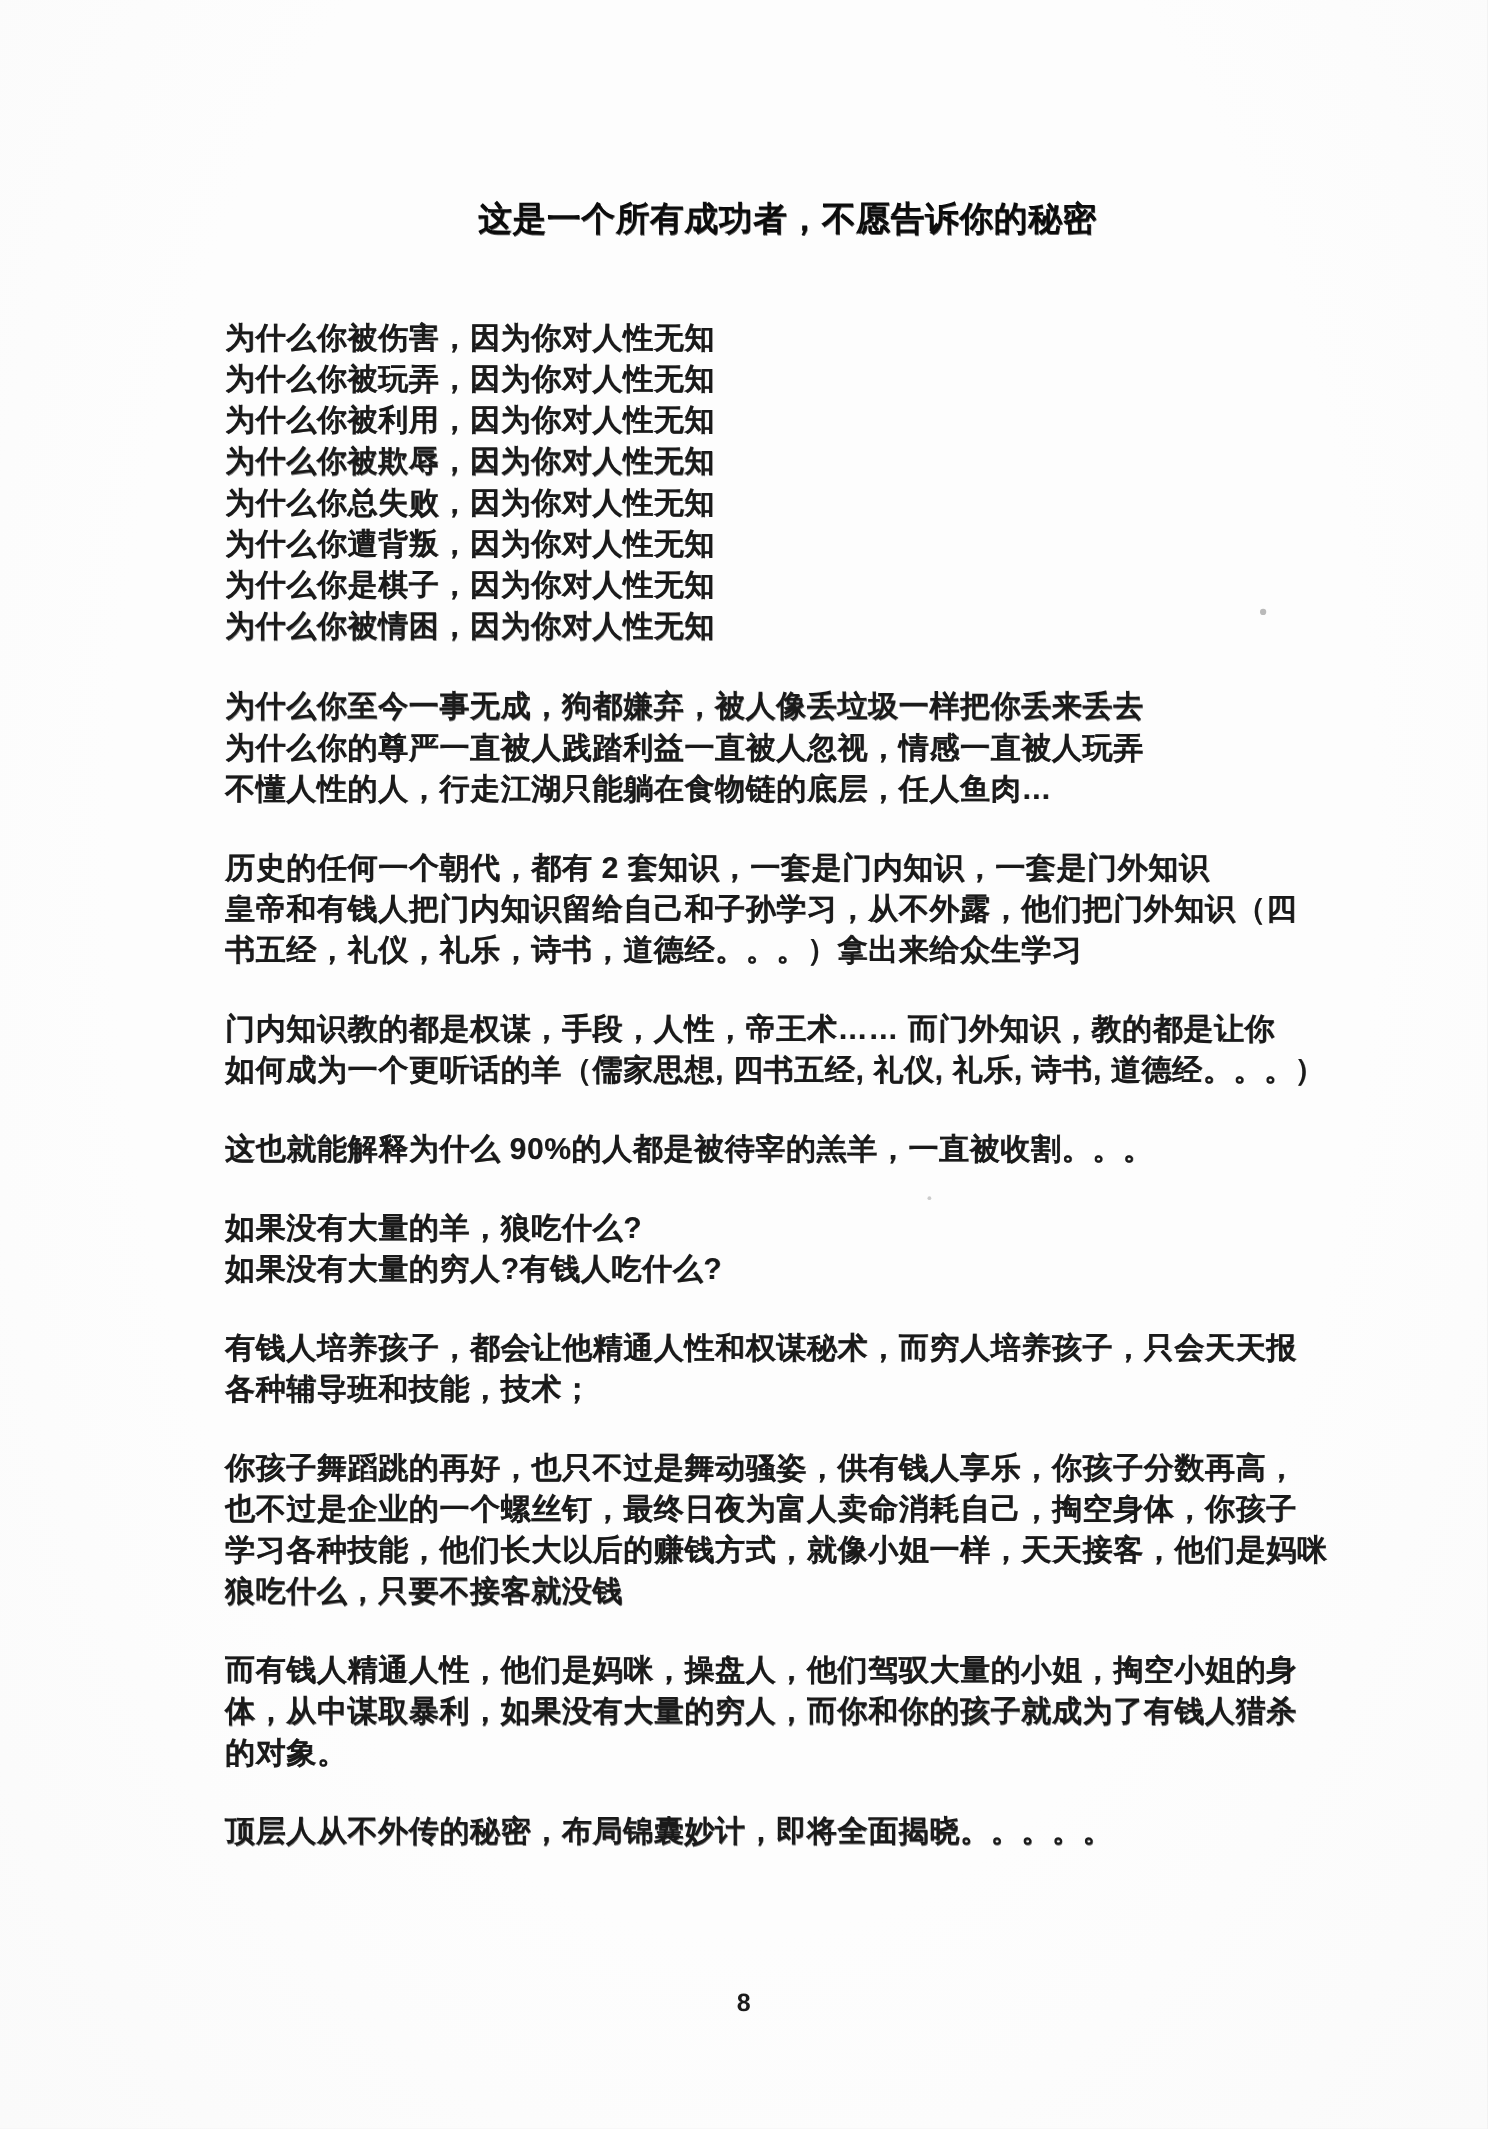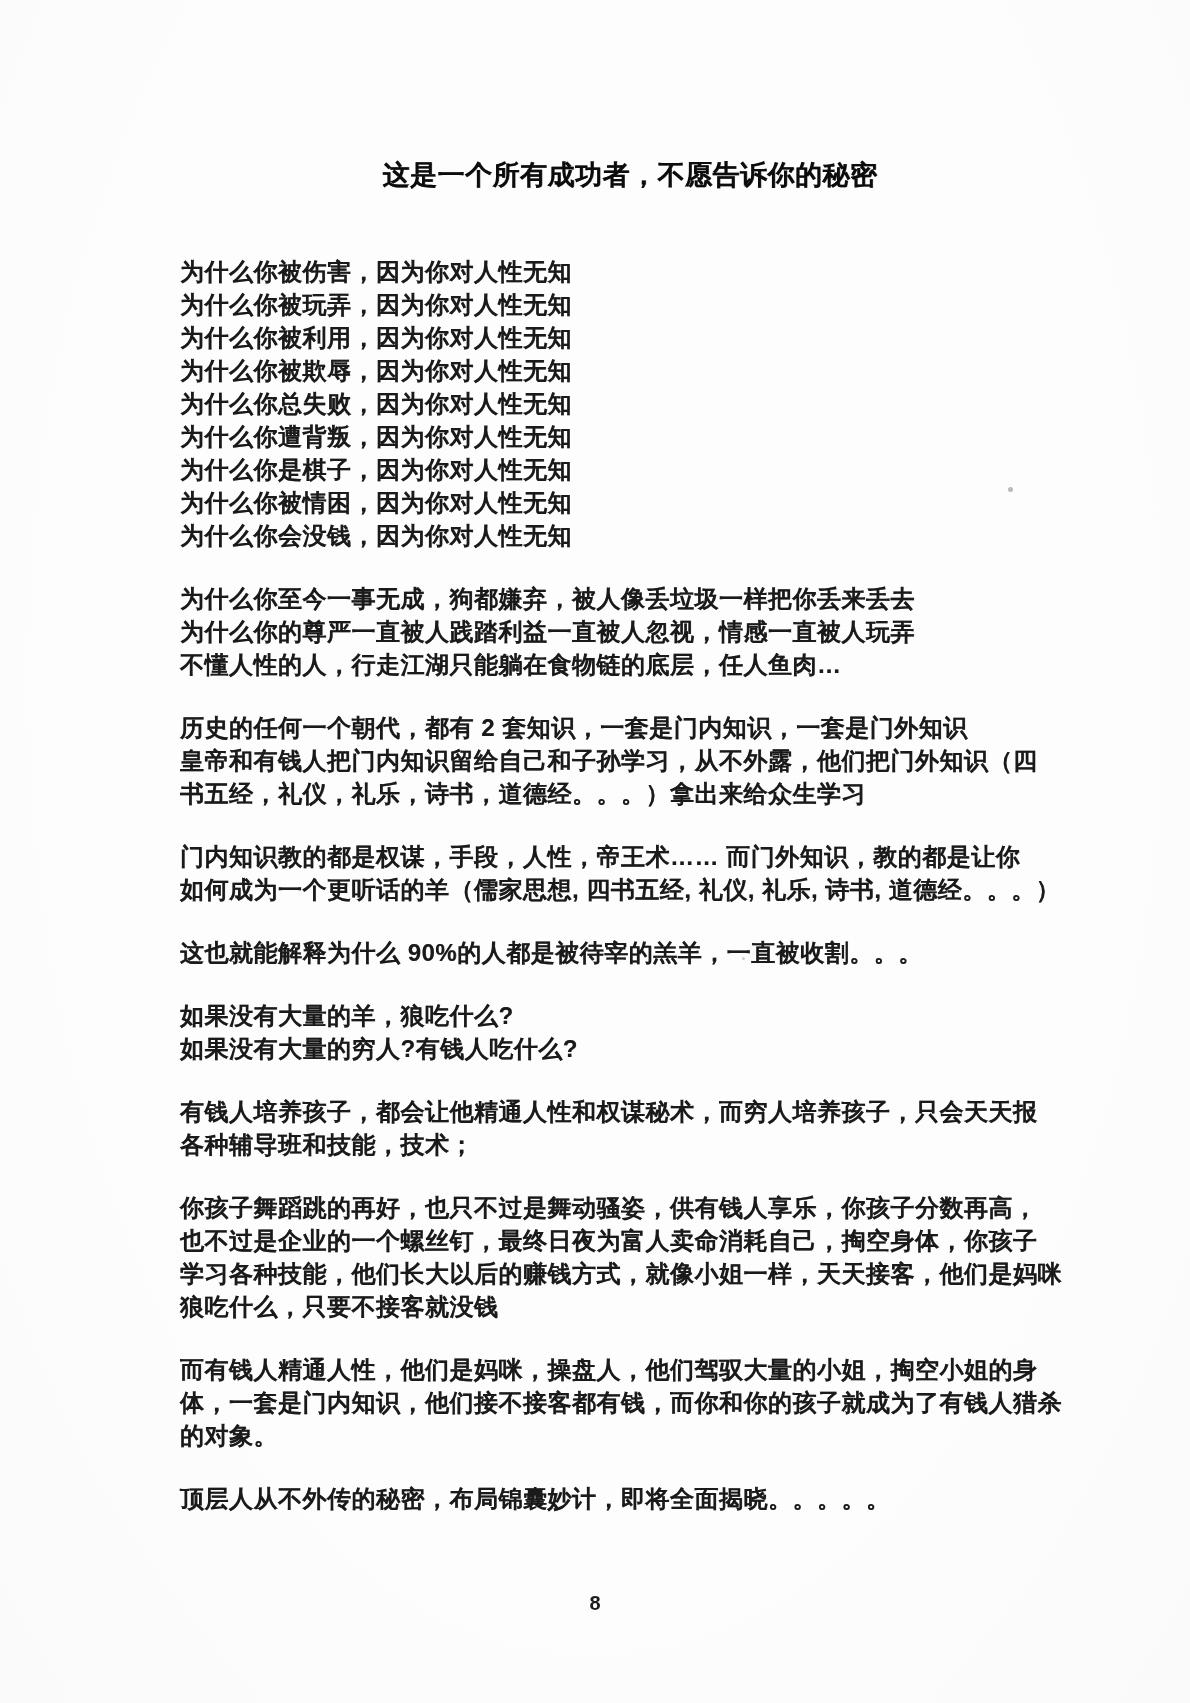--- a/index.html
+++ b/index.html
@@ -38,20 +38,21 @@
     margin-top: 30px;
     font-size: 24px;
     line-height: 33px;
     font-weight: 600;
     letter-spacing: 0.5px;
     color: #1a1a1a;
     text-shadow: 0.35px 0.35px 0.45px rgba(25,25,25,0.55);
   }
   .para.first {
     margin-top: 62px;
+    font-family: Liberation Serif, serif;
   }
   .line {
     white-space: nowrap;
   }
   .page-number {
     position: absolute;
     top: 1592px;
     left: 0;
     right: 0;
     text-align: center;
@@ -77,21 +78,20 @@
 
     <div class="para first">
       <div class="line">为什么你被伤害，因为你对人性无知</div>
       <div class="line">为什么你被玩弄，因为你对人性无知</div>
       <div class="line">为什么你被利用，因为你对人性无知</div>
       <div class="line">为什么你被欺辱，因为你对人性无知</div>
       <div class="line">为什么你总失败，因为你对人性无知</div>
       <div class="line">为什么你遭背叛，因为你对人性无知</div>
       <div class="line">为什么你是棋子，因为你对人性无知</div>
       <div class="line">为什么你被情困，因为你对人性无知</div>
-      <div class="line">为什么你会没钱，因为你对人性无知</div>
     </div>
 
     <div class="para">
       <div class="line">为什么你至今一事无成，狗都嫌弃，被人像丢垃圾一样把你丢来丢去</div>
       <div class="line">为什么你的尊严一直被人践踏利益一直被人忽视，情感一直被人玩弄</div>
       <div class="line">不懂人性的人，行走江湖只能躺在食物链的底层，任人鱼肉…</div>
     </div>
 
     <div class="para">
       <div class="line">历史的任何一个朝代，都有 2 套知识，一套是门内知识，一套是门外知识</div>
@@ -120,21 +120,21 @@
 
     <div class="para">
       <div class="line">你孩子舞蹈跳的再好，也只不过是舞动骚姿，供有钱人享乐，你孩子分数再高，</div>
       <div class="line">也不过是企业的一个螺丝钉，最终日夜为富人卖命消耗自己，掏空身体，你孩子</div>
       <div class="line">学习各种技能，他们长大以后的赚钱方式，就像小姐一样，天天接客，他们是妈咪</div>
       <div class="line">狼吃什么，只要不接客就没钱</div>
     </div>
 
     <div class="para">
       <div class="line">而有钱人精通人性，他们是妈咪，操盘人，他们驾驭大量的小姐，掏空小姐的身</div>
-      <div class="line">体，一套是门内知识，他们接不接客都有钱，而你和你的孩子就成为了有钱人猎杀</div>
+      <div class="line">体，从中谋取暴利，如果没有大量的穷人，而你和你的孩子就成为了有钱人猎杀</div>
       <div class="line">的对象。</div>
     </div>
 
     <div class="para">
       <div class="line">顶层人从不外传的秘密，布局锦囊妙计，即将全面揭晓。。。。。</div>
     </div>
 
   </div>
 
   <div class="page-number">8</div>

